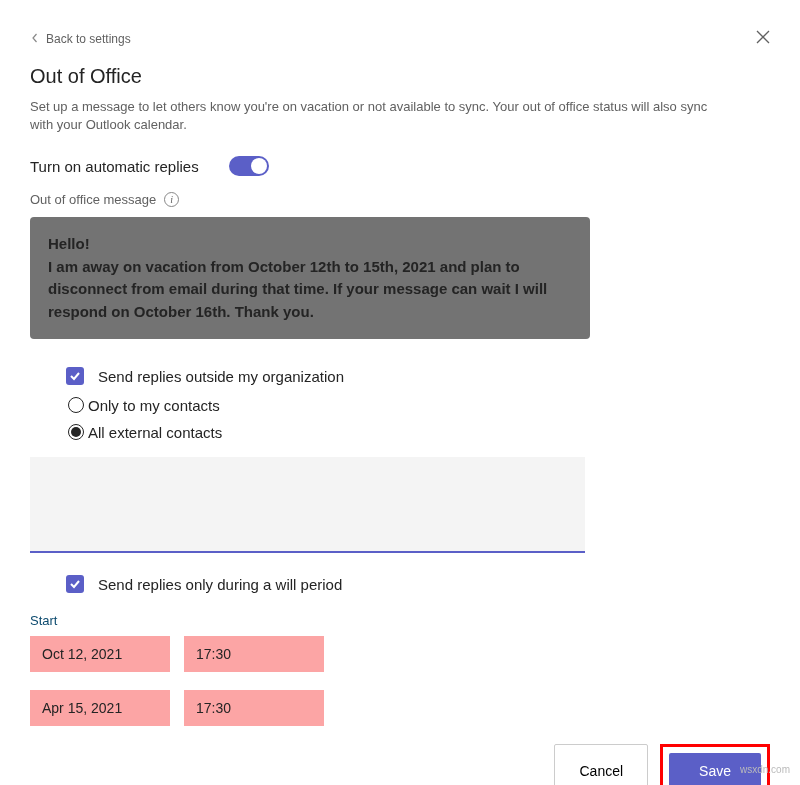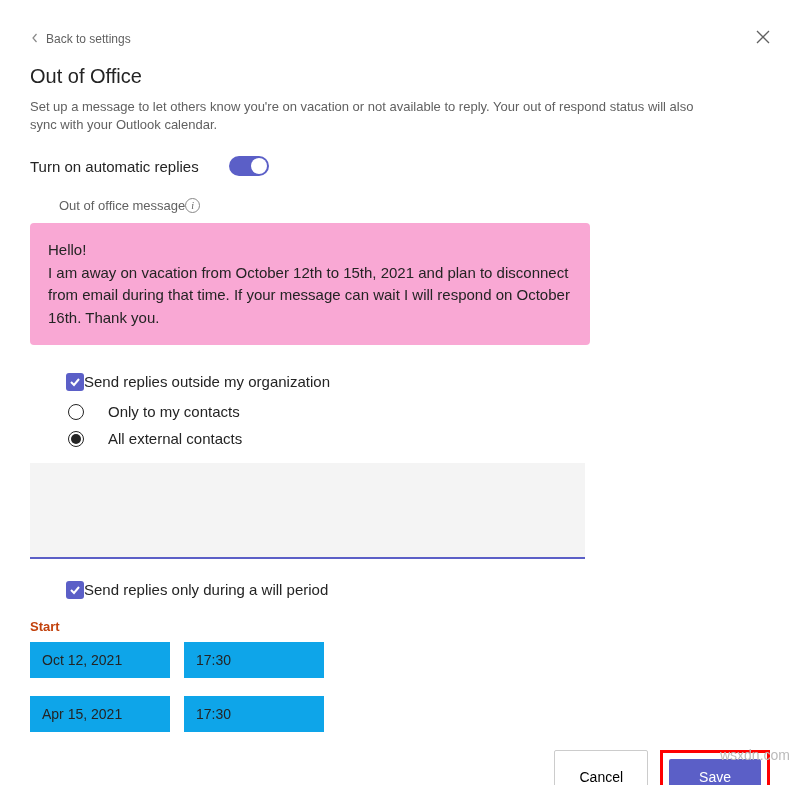--- a/index.html
+++ b/index.html
@@ -11,86 +11,86 @@
       color: #242424;
       font-size: 14px;
       position: relative;
     }
     .container { padding: 30px 30px 0 30px; }
     .top-row { display: flex; justify-content: space-between; align-items: center; margin-bottom: 18px; }
     .back-link { display: flex; align-items: center; gap: 6px; color: #616161; font-size: 12px; cursor: pointer; }
     .close-icon { cursor: pointer; color: #616161; }
     .title { font-size: 20px; font-weight: 400; margin-bottom: 10px; }
     .description { color: #616161; font-size: 13px; line-height: 1.4; margin-bottom: 22px; max-width: 680px; font-weight: 300; }
-    .toggle-row { display: flex; align-items: center; gap: 30px; margin-bottom: 22px; }
+    .toggle-row { display: flex; align-items: center; gap: 30px; margin-bottom: 16px; }
     .toggle-label { font-size: 15px; font-weight: 300; }
     .toggle {
       width: 40px; height: 20px; background: #5b5fc7; border-radius: 20px;
       position: relative; cursor: pointer;
     }
     .toggle::after {
       content: ""; position: absolute; right: 2px; top: 2px;
       width: 16px; height: 16px; background: #fff; border-radius: 50%;
     }
-    .section-label { display: flex; align-items: flex-start; font-size: 13px; color: #616161; margin-bottom: 10px; font-weight: 300; margin-left: 29px; }
+    .section-label { display: flex; align-items: flex-start; gap: 8px; font-size: 13px; color: #616161; margin-bottom: 10px; font-weight: 300; }
     .info-icon {
       width: 15px; height: 15px; border: 1px solid #888; border-radius: 50%;
       display: inline-flex; align-items: center; justify-content: center;
       font-size: 10px; font-style: italic; font-family: Georgia, serif; color: #616161;
     }
     .message-box {
-      background: #f9a8d4; border-radius: 4px; padding: 16px 18px;
+      background: #737373; border-radius: 4px; padding: 16px 18px;
       font-size: 15px; line-height: 1.5; color: #242424; margin-bottom: 28px;
-      width: 560px; font-weight: 400;
+      width: 560px; font-weight: 700;
     }
-    .checkbox-row { display: flex; align-items: flex-start; margin-bottom: 12px; padding-left: 36px; }
+    .checkbox-row { display: flex; align-items: center; gap: 14px; margin-bottom: 12px; padding-left: 36px; }
     .checkbox {
       width: 18px; height: 18px; background: #5b5fc7; border-radius: 3px;
       display: flex; align-items: center; justify-content: center; cursor: pointer;
       flex-shrink: 0;
     }
     .checkbox svg { width: 12px; height: 12px; }
     .check-label { font-size: 15px; font-weight: 300; }
     .radio-group { margin-left: 38px; margin-bottom: 16px; }
-    .radio-row { display: flex; align-items: flex-end; gap: 24px; margin-bottom: 10px; cursor: pointer; }
+    .radio-row { display: flex; align-items: flex-start; gap: 4px; margin-bottom: 10px; cursor: pointer; }
     .radio {
       width: 16px; height: 16px; border-radius: 50%; border: 1.5px solid #242424;
       display: flex; align-items: center; justify-content: center;
     }
     .radio.selected::after {
       content: ""; width: 10px; height: 10px; background: #242424; border-radius: 50%;
     }
     .radio-label { font-size: 15px; font-weight: 300; }
     .external-box {
       background: #f4f4f4; width: 555px; height: 96px;
       border-bottom: 2px solid #5b5fc7; margin-bottom: 22px;
     }
     .period-section { margin-bottom: 20px; }
     .fieldset { margin-bottom: 18px; }
-    .field-label { font-size: 13px; color: #c2410c; margin-bottom: 8px; font-weight: 700; }
+    .field-label { font-size: 13px; color: #0c4a6e; margin-bottom: 8px; font-weight: 400; }
     .field-row { display: flex; gap: 14px; }
     .field-input {
-      background: #0ea5e9; padding: 10px 12px; font-size: 14px;
+      background: #fca5a5; padding: 10px 12px; font-size: 14px;
       width: 140px; font-weight: 300; color: #242424;
     }
     .footer {
       display: flex; justify-content: flex-end; gap: 0;
       padding-right: 30px; margin-top: 16px;
     }
     .btn {
       padding: 10px 24px; font-size: 14px; border-radius: 2px; cursor: pointer;
       border: none; font-family: inherit;
     }
     .btn-cancel { background: #fff; border: 1px solid #ccc; margin-right: 12px; }
     .btn-save { background: #5b5fc7; color: #fff; padding: 10px 30px; }
     .save-highlight {
       border: 3px solid #ff0000; padding: 6px;
     }
     .attribution {
-      position: absolute; bottom: 22px; right: 10px; font-size: 14px; color: #bbb; margin-left: 8px;
+      position: absolute; bottom: 10px; right: 10px; font-size: 10px; color: #bbb; margin-left: 8px;
     }
   </style>
 </head>
 <body>
 
 <div class="container">
   <div class="top-row">
     <div class="back-link">
       <span>
         <svg width="10" height="10" viewBox="0 0 10 10">
@@ -100,21 +100,21 @@
       <span>Back to settings</span>
     </div>
     <div class="close-icon">
       <svg width="14" height="14" viewBox="0 0 14 14">
           <path d="M1 1 L13 13 M13 1 L1 13" stroke="#616161" stroke-width="1.3"></path>
         </svg>
     </div>
   </div>
 
   <div class="title">Out of Office</div>
-  <div class="description">Set up a message to let others know you're on vacation or not available to reply. Your out of respond status will also sync with your Outlook calendar.</div>
+  <div class="description">Set up a message to let others know you're on vacation or not available to sync. Your out of office status will also sync with your Outlook calendar.</div>
 
   <div class="toggle-row">
     <div class="toggle-label">Turn on automatic replies</div>
     <div class="toggle"></div>
   </div>
 
   <div class="section-label">
     <span>Out of office message</span>
     <span class="info-icon">i</span>
   </div>

